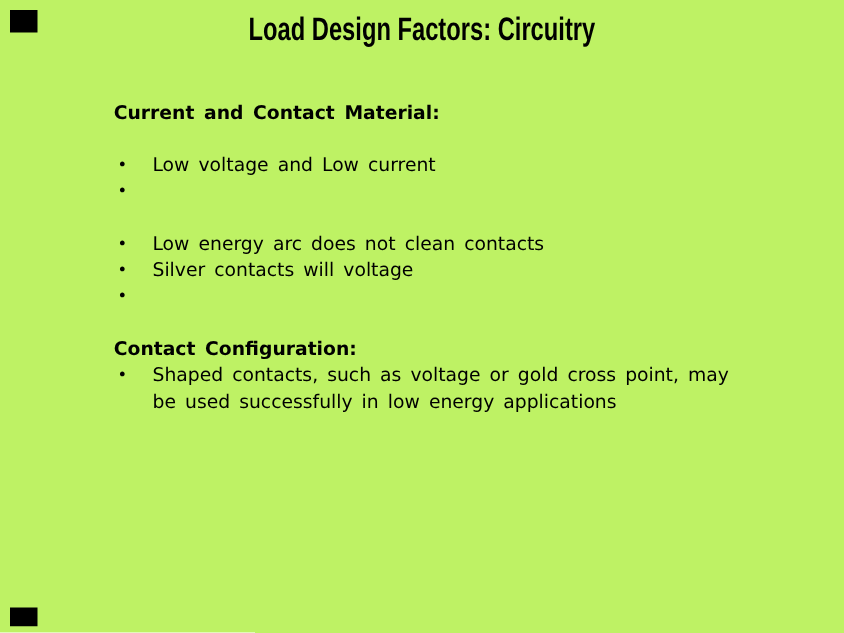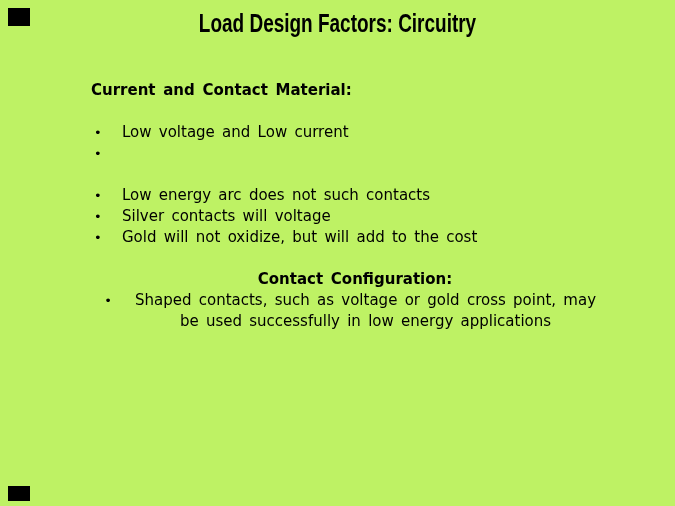--- a/index.html
+++ b/index.html
@@ -45,21 +45,21 @@
   .body-text {
     position: absolute;
     left: 79px;
     top: 80px;
     width: 540px;
     font-size: 15px;
     line-height: 21px;
     word-spacing: 2.5px;
   }
   .section { margin: 0 0 21px 12px; }
-  .section:last-child { margin-bottom: 0; text-align: center; }
+  .section:last-child { margin-bottom: 0; }
   .heading {
     font-weight: bold;
   }
   .bullet-row {
     display: flex;
     align-items: flex-start;
   }
   .bullet-marker {
     flex: 0 0 31px;
     width: 31px;
@@ -95,29 +95,28 @@
         <span class="bullet-text">Low voltage and Low current</span>
       </div>
       <div class="bullet-row">
         <span class="bullet-marker">•</span>
       </div>
     </div>
 
     <div class="section">
       <div class="bullet-row">
         <span class="bullet-marker">•</span>
-        <span class="bullet-text">Low energy arc does not such contacts</span>
+        <span class="bullet-text">Low energy arc does not clean contacts</span>
       </div>
       <div class="bullet-row">
         <span class="bullet-marker">•</span>
         <span class="bullet-text">Silver contacts will voltage</span>
       </div>
       <div class="bullet-row">
         <span class="bullet-marker">•</span>
-        <span class="bullet-text">Gold will not oxidize, but will add to the cost</span>
       </div>
     </div>
 
     <div class="section">
       <div class="heading">Contact Configuration:</div>
       <div class="bullet-row">
         <span class="bullet-marker">•</span>
         <span class="bullet-text">Shaped contacts, such as voltage or gold cross point, may be used successfully in low energy applications</span>
       </div>
     </div>

